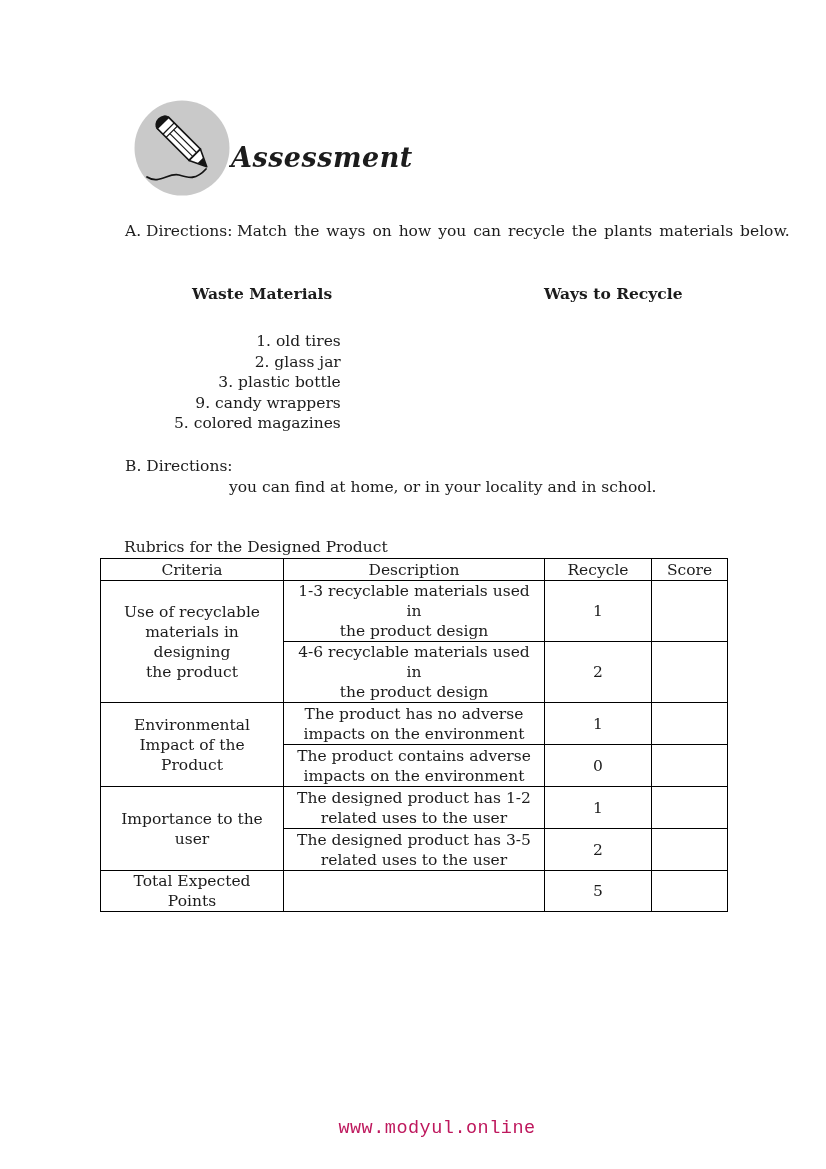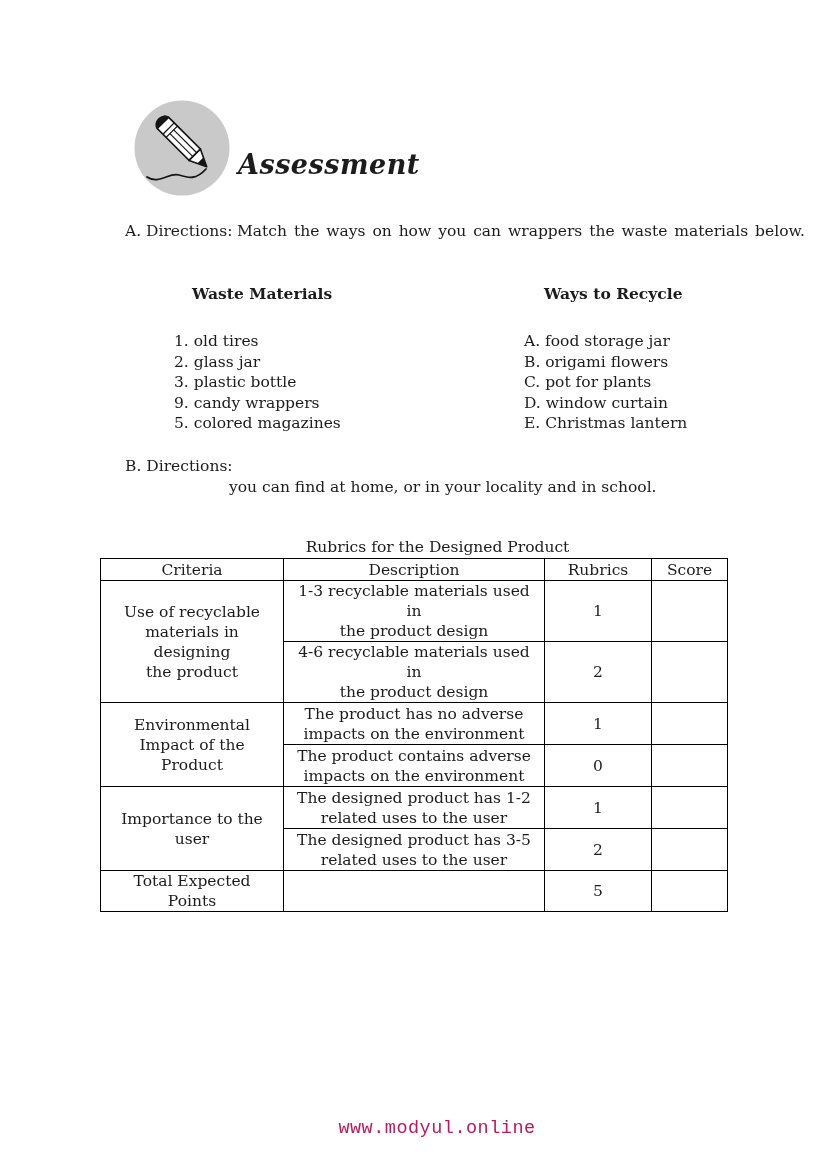--- a/index.html
+++ b/index.html
@@ -16,40 +16,40 @@
   .nowrap { white-space:nowrap; }
   .fs { font-size:15.5px; line-height:21px; }
   .bold { font-weight:bold; }
 
   .icon-wrap { left:110px; top:100px; width:96px; height:96px; }
 
   .doc-title {
     left:222px; top:133px;
     font-size:27px; font-weight:bold; font-style:italic;
     letter-spacing:0.5px;
-    margin:16px;
+    margin:9px;
   }
 
   .dir-label-a { left:101px; top:221px; }
   .dir-a-line1 { left:213px; top:221px; word-spacing:2px; }
   .dir-a-line2 { left:210px; top:242px; }
 
   .col-head-left  { left:168px; top:283px; }
   .col-head-right { left:520px; top:283px; }
 
-  .match-list { top:331px; }
+  .match-list { top:331px;text-align:right; }
   .match-list .item { line-height:20.6px; }
   .list-left  { left:150px; }
   .list-right { left:500px; }
 
   .dir-label-b { left:101px; top:456px; }
   .dir-b-line1 { left:207px; top:456px; word-spacing:0.5px; }
   .dir-b-line2 { left:205px; top:477px; }
 
-  .rubric-title { left:100px; top:537px; width:627px; text-align:center; }
+  .rubric-title { left:100px; top:537px; width:627px; text-align:left; }
 
   table.rubric {
     position:absolute; left:100px; top:558px;
     width:627px;
     border-collapse:collapse;
     table-layout:fixed;
   }
   table.rubric th, table.rubric td {
     border:1px solid #000;
     font-weight:normal;
@@ -94,57 +94,50 @@
         <polygon points="40,60 56,60 48,77" fill="#ffffff" stroke="#141414" stroke-width="1.6" stroke-linejoin="round"></polygon>
         <polygon points="44.2,68 51.8,68 48,77" fill="#141414"></polygon>
       </g>
       <path d="M13,77 C25,85 35,72 45,75 C55,78 62,80 72,69" fill="none" stroke="#141414" stroke-width="1.8" stroke-linecap="round"></path>
     </svg>
   </div>
 
   <h1 class="abs doc-title">Assessment</h1>
 
   <div class="abs fs nowrap dir-label-a">A. Directions:</div>
-  <div class="abs fs nowrap dir-a-line1">Match the ways on how you can wrappers the waste materials below.</div>
+  <div class="abs fs nowrap dir-a-line1">Match the ways on how you can recycle the plants materials below.</div>
 
   <div class="abs fs bold nowrap col-head-left">Waste Materials</div>
   <div class="abs fs bold nowrap col-head-right">Ways to Recycle</div>
 
   <div class="abs fs match-list list-left">
     <div class="item nowrap">1. old tires</div>
     <div class="item nowrap">2. glass jar</div>
     <div class="item nowrap">3. plastic bottle</div>
     <div class="item nowrap">9. candy wrappers</div>
     <div class="item nowrap">5. colored magazines</div>
-  </div>
-  <div class="abs fs match-list list-right">
-    <div class="item nowrap">A. food storage jar</div>
-    <div class="item nowrap">B. origami flowers</div>
-    <div class="item nowrap">C. pot for plants</div>
-    <div class="item nowrap">D. window curtain</div>
-    <div class="item nowrap">E. Christmas lantern</div>
   </div>
 
   <div class="abs fs nowrap dir-label-b">B. Directions:</div>
   <div class="abs fs nowrap dir-b-line2">you can find at home, or in your locality and in school.</div>
 
   <div class="abs fs rubric-title">Rubrics for the Designed Product</div>
 
   <table class="rubric">
     <colgroup>
       <col style="width:183px">
         <col style="width:261px">
         <col style="width:107px">
         <col style="width:76px">
     </colgroup>
     <tbody>
         <tr class="hdr-row">
       <th>Criteria</th>
       <th>Description</th>
-      <th>Rubrics</th>
+      <th>Recycle</th>
       <th>Score</th>
     </tr>
     <tr class="body-row">
       <td rowspan="2">Use of recyclable
 materials in designing
 the product</td>
       <td>1-3 recyclable materials used in
 the product design</td>
       <td>1</td>
       <td></td>

